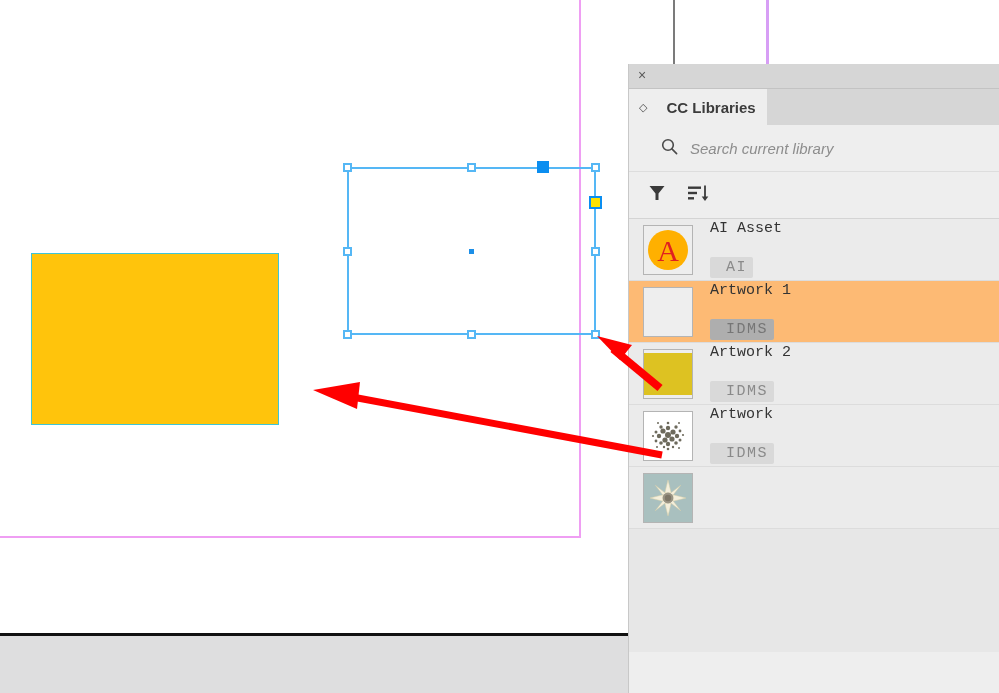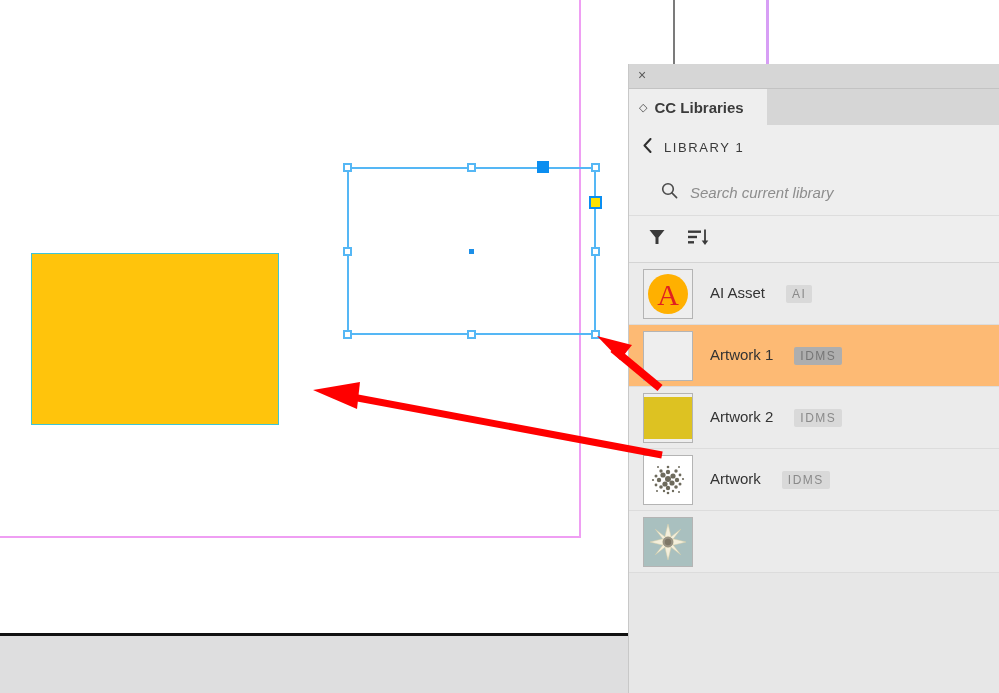--- a/index.html
+++ b/index.html
@@ -193,20 +193,21 @@
     display: flex;
     align-items: center;
     gap: 7px;
     box-sizing: border-box;
   }
   .tab-label {
     font-size: 15px;
     font-weight: bold;
     color: #3b3b3b;
     white-space: nowrap;
+    margin-left: 12px;
   }
   .tab-diamond {
     font-size: 11px;
     color: #4a4a4a;
     line-height: 1;
   }
 
   .panel-body {
     position: relative;
     background: #eeeeee;
@@ -296,34 +297,34 @@
     flex: 0 0 auto;
     overflow: hidden;
     display: flex;
     align-items: center;
     justify-content: center;
   }
   .thumb-ai { background: #eeeeee; }
   .thumb-empty { background: #eeeeee; }
   .thumb-psd { background: #a9c0bf; }
 
-  .asset-meta { display: flex; flex-direction: row; gap: 21px; }
+  .asset-meta { display: flex; flex-direction: column; gap: 21px; font-family: Liberation Mono, monospace; }
   .asset-title {
     font-size: 15px;
     color: #333333;
     line-height: 1.05;
   }
   .asset-ext {
     display: inline-block;
     align-self: flex-start;
-    font-size: 12px;
+    font-size: 15px;
     letter-spacing: 1.5px;
     color: #8a8a8a;
     background: #d9d9d9;
-    padding: 2px 6px 2px 6px;
+    padding: 2px 6px 2px 16px;
     border-radius: 2px;
   }
   .asset-row.selected .asset-ext { background: #aeaeae; color: #767676; }
 </style>
 </head>
 <body>
 
 <div id="app">
 
   <div class="canvas-area">
@@ -369,28 +370,20 @@
 
     <div class="tabstrip">
       <div class="tab" style="width:138px;">
         <span class="tab-diamond">◇</span>
         <span class="tab-label">CC Libraries</span>
       </div>
     </div>
 
     <div class="panel-body">
 
-      <div class="breadcrumb">
-        <span class="back-chevron">
-          <svg width="9" height="15" viewBox="0 0 9 15" aria-hidden="true">
-            <polyline points="7.5,1 1.5,7.5 7.5,14" fill="none" stroke="#2f2f2f" stroke-width="2" stroke-linecap="round" stroke-linejoin="round"></polyline>
-          </svg>
-        </span>
-        <span class="breadcrumb-label">LIBRARY 1</span>
-      </div>
 
       <div class="search-row">
         <span class="search-icon">
           <svg width="17" height="17" viewBox="0 0 17 17" aria-hidden="true">
             <circle cx="7" cy="7" r="5.3" fill="none" stroke="#4a4a4a" stroke-width="1.6"></circle>
             <line x1="10.9" y1="10.9" x2="15.6" y2="15.6" stroke="#4a4a4a" stroke-width="1.6" stroke-linecap="round"></line>
           </svg>
         </span>
         <input class="search-input" type="text" placeholder="Search current library" value="" style="">
       </div>

